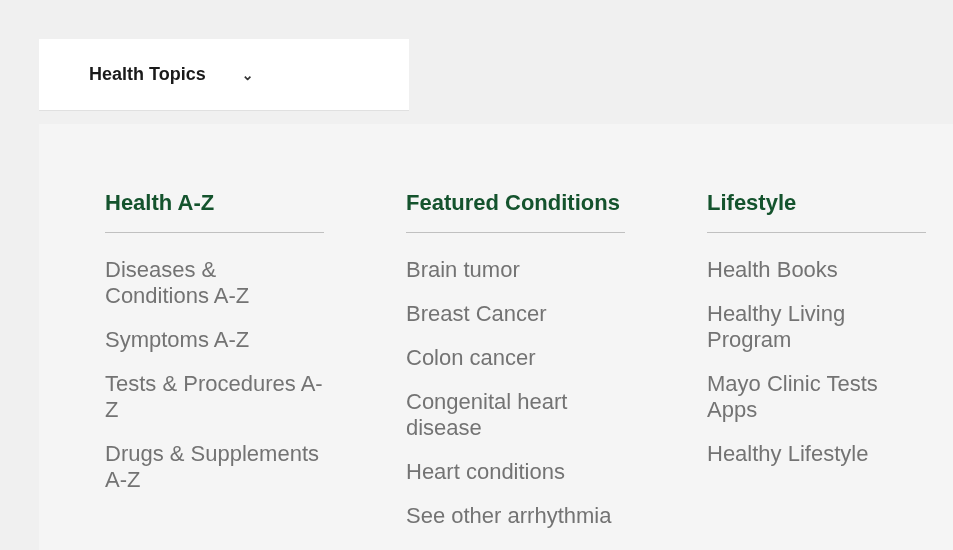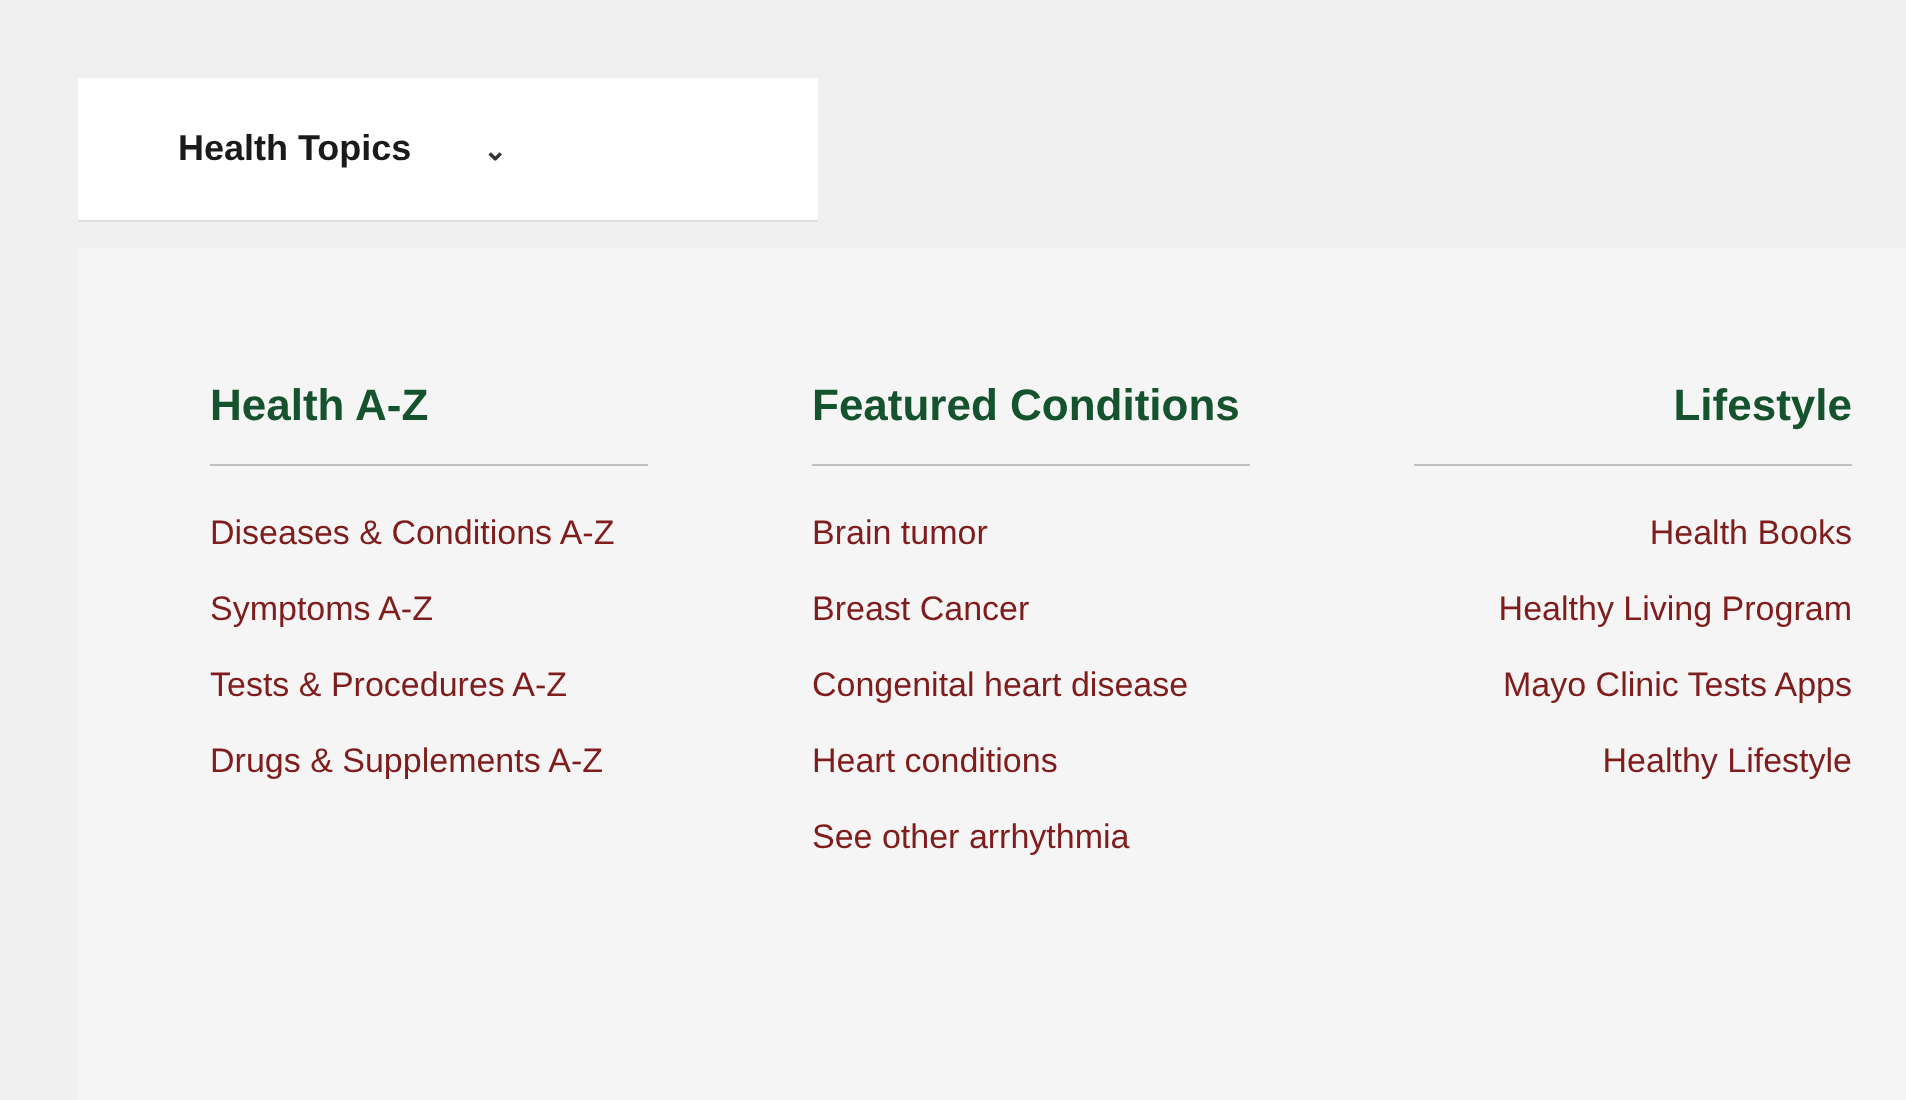--- a/index.html
+++ b/index.html
@@ -52,40 +52,39 @@
       gap: 0;
     }
 
     .column {
       flex: 1;
       padding-right: 30px;
     }
 
     .column:last-child {
       padding-right: 0;
-      text-align: right;
     }
 
     .column-header {
       font-size: 22px;
       font-weight: 700;
       color: #14532d;
       margin-bottom: 16px;
     }
 
     .divider {
       border: none;
       border-top: 1px solid #c0c0c0;
       margin-bottom: 24px;
     }
 
     .nav-link {
       display: block;
-      font-size: 17px;
-      color: #7f1d1d;
+      font-size: 22px;
+      color: #737373;
       text-decoration: none;
       margin-bottom: 18px;
       cursor: pointer;
     }
 
     .nav-link:last-child {
       margin-bottom: 0;
     }
   </style>
 </head>
@@ -105,20 +104,21 @@
       <a class="nav-link" href="#">Diseases &amp; Conditions A-Z</a>
       <a class="nav-link" href="#">Symptoms A-Z</a>
       <a class="nav-link" href="#">Tests &amp; Procedures A-Z</a>
       <a class="nav-link" href="#">Drugs &amp; Supplements A-Z</a>
     </div>
     <div class="column">
       <div class="column-header">Featured Conditions</div>
       <hr class="divider">
       <a class="nav-link" href="#">Brain tumor</a>
       <a class="nav-link" href="#">Breast Cancer</a>
+      <a class="nav-link" href="#">Colon cancer</a>
       <a class="nav-link" href="#">Congenital heart disease</a>
       <a class="nav-link" href="#">Heart conditions</a>
       <a class="nav-link" href="#">See other arrhythmia</a>
     </div>
     <div class="column">
       <div class="column-header">Lifestyle</div>
       <hr class="divider">
       <a class="nav-link" href="#">Health Books</a>
       <a class="nav-link" href="#">Healthy Living Program</a>
       <a class="nav-link" href="#">Mayo Clinic Tests Apps</a>

